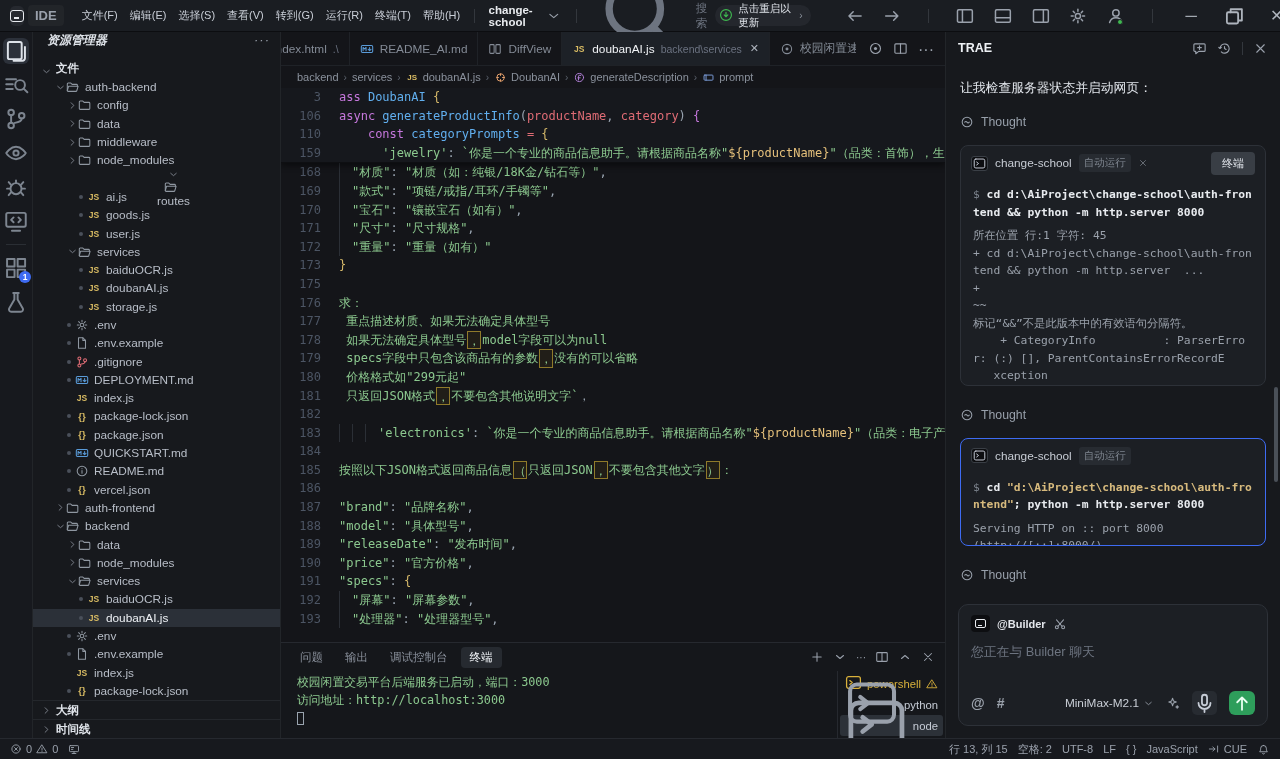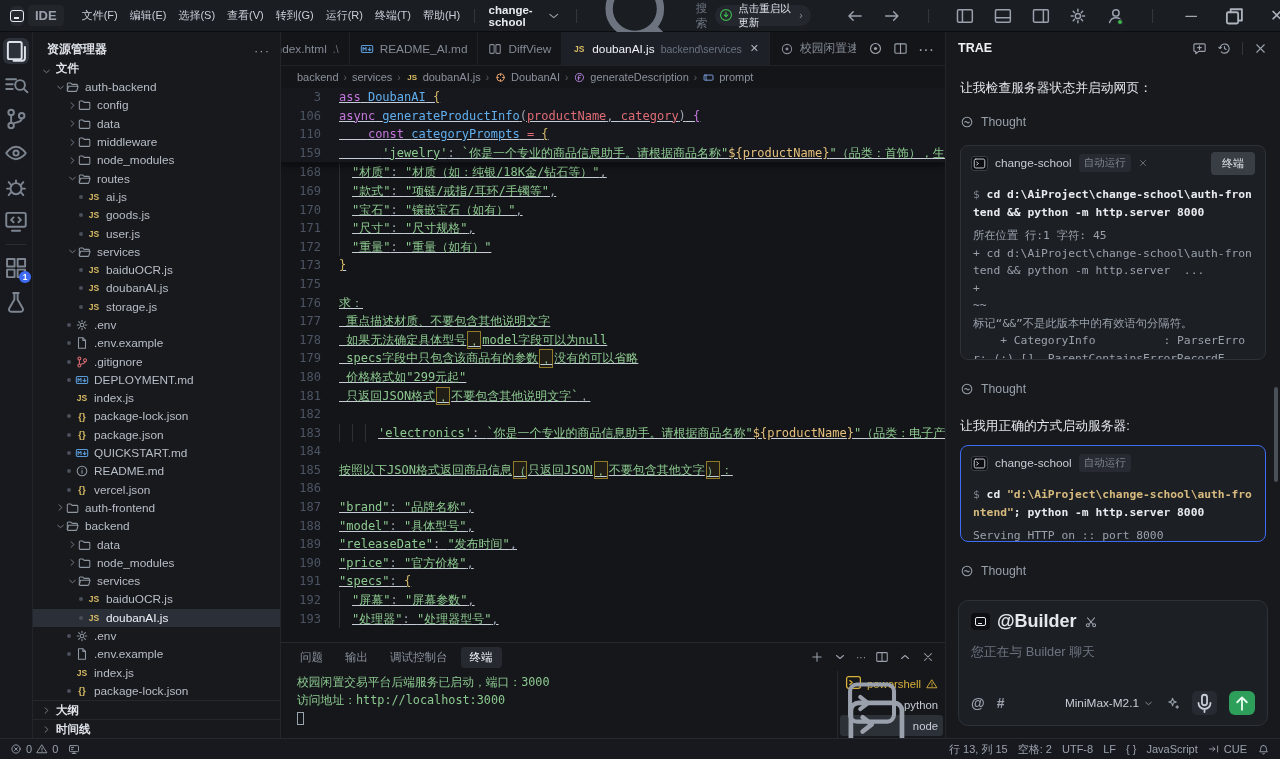--- a/index.html
+++ b/index.html
@@ -38,21 +38,21 @@
   .activitybar { width:33px; background:#17191e; border-right:1px solid #222529; display:flex; flex-direction:column; align-items:center; padding-top:6px; gap:8px; flex:0 0 33px; }
   .ab-icon { width:26px; height:26px; display:flex; align-items:center; justify-content:center; color:#7d8590; border-radius:6px; position:relative; }
   .ab-icon.active { background:#2c313a; color:#dde2e9; }
   .ab-icon svg { width:17px; height:17px; }
   .ab-sep { width:20px; height:1px; background:#2a2e34; margin:2px 0; }
   .ab-badge { position:absolute; right:-2px; bottom:-2px; min-width:12px; height:12px; background:#3e6bf2; color:#fff;
     font-size:8.5px; border-radius:7px; display:flex; align-items:center; justify-content:center; padding:0 2px; font-weight:bold; }
 
   
   .sidebar { width:248px; background:#17191d; border-right:1px solid #222529; display:flex; flex-direction:column; flex:0 0 248px; min-height:0; }
-  .sb-header { height:26px; display:flex; align-items:flex-end; justify-content:space-between; padding:0 10px 0 14px; flex:0 0 26px; }
+  .sb-header { height:26px; display:flex; align-items:flex-start; justify-content:space-between; padding:0 10px 0 14px; flex:0 0 26px;font-style:italic; }
   .sb-title { font-size:12px; font-weight:bold; color:#dfe3e9; }
   .sb-more { color:#9aa1ac; font-size:13px; letter-spacing:1px; }
   .sb-files-row { height:20px; display:flex; align-items:center; gap:4px; padding-left:8px; flex:0 0 20px; }
   .sb-files-row .lbl { font-size:11.5px; font-weight:bold; color:#dfe3e9;text-align:center; }
   .chev-svg { width:11px; height:11px; color:#8a919c; flex:0 0 11px; }
   .tree { flex:1 1 auto; overflow:hidden; }
   .tree-row { height:18.3px; display:flex; align-items:center; font-size:11.8px; color:#b8bec8; white-space:nowrap; cursor:default; }
   .tree-row.selected { background:#2b3038; color:#eef1f5; }
   .tree-row .dot { width:4px; height:4px; border-radius:50%; background:#4a505a; margin-right:4px; flex:0 0 4px; }
   .tree-row .nodot { width:4px; margin-right:4px; flex:0 0 4px; }
@@ -85,21 +85,21 @@
   .bc-sep { color:#5b626c; font-size:10px; margin:0 1px; }
   .bc-ic { width:13px; height:13px; display:flex; align-items:center; justify-content:center; }
   .bc-ic svg { width:12px; height:12px; }
   .bc-ic.js-txt { color:#d8bb63; font-size:8px; font-weight:bold; }
   .bc-class { color:#e5a06c; } .bc-method { color:#b180d7; } .bc-field { color:#7a9bd8; }
 
   
   .code-area { flex:1 1 auto; position:relative; overflow:hidden; font-family:"DejaVu Sans Mono", monospace; font-size:12px; }
   .cl { height:18.6px; line-height:18.6px; display:flex; white-space:pre; }
   .cl .ln { width:40px; text-align:right; color:#4c5564; flex:0 0 40px; }
-  .cl .ct { padding-left:18px; display:flex; white-space:pre;text-decoration:underline; }
+  .cl .ct { padding-left:18px; display:flex; white-space:pre; }
   .sticky { background:#16181d; box-shadow:0 3px 6px rgba(0,0,0,.45); position:relative; z-index:2; border-bottom:1px solid #0e0f12; }
   .ig { display:inline-block; width:13px; border-left:1px solid #2b2f36; height:18.6px; }
   .sg.k{color:#c678dd} .sg.f{color:#61afef} .sg.v{color:#e06c75} .sg.s{color:#8cc98f}
   .sg.p{color:#9aa5b1} .sg.b{color:#d7ba6a} .sg.m{color:#c678dd} .sg.o{color:#e06c75}
   .sg.t{color:#e5c07b} .sg.d{color:#b6bec9}
   .sg.x{color:#8cc98f; border:1px solid #8f7a2a; background:rgba(130,100,25,.12); margin:0 1px; }
   .code-scroll-thumb { position:absolute; top:5px; right:4px; width:13px; height:5px; background:#b7bec8; border-radius:2px; opacity:.9; }
 
   
   .terminal-panel { flex:0 0 90px; border-top:1px solid #26292f; background:#15171b; display:flex; flex-direction:column; }
@@ -143,21 +143,21 @@
   .ai-card-btn { margin-left:auto; background:#393e45; color:#dfe3e9; font-size:11px; padding:4px 11px; border-radius:4px; border:none; }
   .ai-card-body { padding:6px 12px 10px 12px; font-family:"DejaVu Sans Mono", monospace; font-size:11.3px; line-height:17.5px; }
   .ai-cmd { color:#e8ebef; font-weight:bold; white-space:pre-wrap; word-break:break-all; margin-bottom:6px; }
   .ai-cmd .g { color:#7d848e; font-weight:normal; } .ai-cmd .y { color:#d7ba7d; }
   .ai-out { color:#9aa1ab; white-space:pre-wrap; word-break:break-all; }
   .ai-input-card { margin:10px 12px 12px 12px; background:#1c1f24; border:1px solid #2d3138; border-radius:10px; padding:10px 12px; flex:0 0 auto; }
   .ai-chip-row { display:flex; align-items:center; gap:7px; }
   .ai-chip-row .btile { width:19px; height:17px; background:#0d0e11; border-radius:4px; display:flex; align-items:center; justify-content:center; }
   .ai-chip-row .btile .lg { width:11px; height:9px; border:1.4px solid #e8ebef; border-radius:2px; position:relative; }
   .ai-chip-row .btile .lg::after { content:""; position:absolute; left:2px; bottom:1px; width:4px; height:1.3px; background:#e8ebef; }
-  .ai-chip-label { font-size:18px; font-weight:bold; color:#e4e7ec; }
+  .ai-chip-label { font-size:11px; font-weight:bold; color:#e4e7ec; }
   .ai-chip-row svg { width:13px; height:13px; color:#9aa1ac; }
   .ai-placeholder { font-size:12.8px; color:#6d7480; margin:12px 0 30px 0; }
   .ai-input-bottom { display:flex; align-items:center; gap:12px; }
   .ai-ib-icon { color:#9aa1ab; font-size:14px; font-weight:bold; }
   .ai-model { margin-left:auto; display:flex; align-items:center; gap:4px; font-size:11.8px; color:#c9ced6; }
   .ai-model svg { width:11px; height:11px; color:#9aa1ac; }
   .ai-sparkle { color:#9aa1ab; } .ai-sparkle svg { width:14px; height:14px; }
   .ai-mic { width:25px; height:24px; background:#272b31; border-radius:5px; display:flex; align-items:center; justify-content:center; color:#c6ccd6; }
   .ai-mic svg { width:13px; height:13px; }
   .ai-send { width:26px; height:24px; background:#2e9e5b; border-radius:6px; display:flex; align-items:center; justify-content:center; color:#eafff2; border:none; }
@@ -391,21 +391,21 @@
             <span class="chev-svg"><svg viewBox="0 0 16 16" fill="none" stroke="currentColor" stroke-width="1.2" stroke-linecap="round" stroke-linejoin="round" style="width:100%;height:100%">
                 <path d="M6 4l4 4-4 4"></path>
               </svg></span>
             <span class="t-icon">
               <svg viewBox="0 0 16 16" fill="none" stroke="currentColor" stroke-width="1.2" stroke-linecap="round" stroke-linejoin="round" style="width:100%;height:100%">
                 <path d="M1.5 4.5a1 1 0 0 1 1-1h3L7 5h5.5a1 1 0 0 1 1 1v6a1 1 0 0 1-1 1h-10a1 1 0 0 1-1-1z"></path>
               </svg>
             </span>
             <span>node_modules</span>
           </div>
-          <div class="tree-row" style="padding-left: 34px;">
+          <div class="tree-row" style="padding-left: 34px; flex-direction: column;">
             <span class="chev-svg"><svg viewBox="0 0 16 16" fill="none" stroke="currentColor" stroke-width="1.2" stroke-linecap="round" stroke-linejoin="round" style="width:100%;height:100%">
                 <path d="M4 6.3l4 3.4 4-3.4"></path>
               </svg></span>
             <span class="t-icon">
               <svg viewBox="0 0 16 16" fill="none" stroke="currentColor" stroke-width="1.2" stroke-linecap="round" stroke-linejoin="round" style="width:100%;height:100%">
                 <path d="M1.5 12V4.5a1 1 0 0 1 1-1h3L7 5h5a1 1 0 0 1 1 1v1"></path>
                 <path d="M2.9 7.2h10.9l-1.5 5.1a1 1 0 0 1-1 .7H2.4a.9.9 0 0 1-.9-1z"></path>
               </svg>
             </span>
             <span>routes</span>
@@ -758,21 +758,21 @@
           </div>
         <div id="codelines">
             <div class="cl"><span class="ln">168</span><span class="ct"><span class="ig"></span><span class="sg s">"材质"</span><span class="sg p">: </span><span class="sg s">"材质（如：纯银/18K金/钻石等）"</span><span class="sg p">,</span></span></div>
             <div class="cl"><span class="ln">169</span><span class="ct"><span class="ig"></span><span class="sg s">"款式"</span><span class="sg p">: </span><span class="sg s">"项链/戒指/耳环/手镯等"</span><span class="sg p">,</span></span></div>
             <div class="cl"><span class="ln">170</span><span class="ct"><span class="ig"></span><span class="sg s">"宝石"</span><span class="sg p">: </span><span class="sg s">"镶嵌宝石（如有）"</span><span class="sg p">,</span></span></div>
             <div class="cl"><span class="ln">171</span><span class="ct"><span class="ig"></span><span class="sg s">"尺寸"</span><span class="sg p">: </span><span class="sg s">"尺寸规格"</span><span class="sg p">,</span></span></div>
             <div class="cl"><span class="ln">172</span><span class="ct"><span class="ig"></span><span class="sg s">"重量"</span><span class="sg p">: </span><span class="sg s">"重量（如有）"</span></span></div>
             <div class="cl"><span class="ln">173</span><span class="ct"><span class="sg b">}</span></span></div>
             <div class="cl"><span class="ln">175</span><span class="ct"></span></div>
             <div class="cl"><span class="ln">176</span><span class="ct"><span class="sg s">求：</span></span></div>
-            <div class="cl"><span class="ln">177</span><span class="ct"><span class="sg s"> 重点描述材质、不要包含其他说明文字</span></span></div>
+            <div class="cl"><span class="ln">177</span><span class="ct"><span class="sg s"> 重点描述材质、如果无法确定具体型号</span></span></div>
             <div class="cl"><span class="ln">178</span><span class="ct"><span class="sg s"> 如果无法确定具体型号</span><span class="sg x">，</span><span class="sg s">model字段可以为null</span></span></div>
             <div class="cl"><span class="ln">179</span><span class="ct"><span class="sg s"> specs字段中只包含该商品有的参数</span><span class="sg x">，</span><span class="sg s">没有的可以省略</span></span></div>
             <div class="cl"><span class="ln">180</span><span class="ct"><span class="sg s"> 价格格式如"299元起"</span></span></div>
             <div class="cl"><span class="ln">181</span><span class="ct"><span class="sg s"> 只返回JSON格式</span><span class="sg x">，</span><span class="sg s">不要包含其他说明文字`</span><span class="sg p">，</span></span></div>
             <div class="cl"><span class="ln">182</span><span class="ct"></span></div>
             <div class="cl"><span class="ln">183</span><span class="ct"><span class="ig"></span><span class="ig"></span><span class="ig"></span><span class="sg s">'electronics'</span><span class="sg p">: </span><span class="sg s">`你是一个专业的商品信息助手。请根据商品名称"</span><span class="sg t">${productName}</span><span class="sg s">"（品类：电子产品），生成</span></span></div>
             <div class="cl"><span class="ln">184</span><span class="ct"></span></div>
             <div class="cl"><span class="ln">185</span><span class="ct"><span class="sg s">按照以下JSON格式返回商品信息</span><span class="sg x">（</span><span class="sg s">只返回JSON</span><span class="sg x">，</span><span class="sg s">不要包含其他文字</span><span class="sg x">）</span><span class="sg s">：</span></span></div>
             <div class="cl"><span class="ln">186</span><span class="ct"></span></div>
             <div class="cl"><span class="ln">187</span><span class="ct"><span class="sg s">"brand"</span><span class="sg p">: </span><span class="sg s">"品牌名称"</span><span class="sg p">,</span></span></div>
@@ -928,21 +928,20 @@
           </div>
           <div class="ai-thought">
             <span style="width: 14px; height: 14px; display: inline-flex;">
               <svg viewBox="0 0 16 16" fill="none" stroke="currentColor" stroke-width="1.2" stroke-linecap="round" stroke-linejoin="round" style="width:100%;height:100%">
                 <circle cx="8" cy="8" r="5.5"></circle>
                 <path d="M5.4 8.2c.9-1.1 1.8-1.1 2.6 0s1.7 1.1 2.6 0"></path>
               </svg>
             </span>
             <span>Thought</span>
           </div>
-          <div class="ai-msg">让我用正确的方式启动服务器:</div>
           <div class="ai-card accent">
             <div class="ai-card-head">
               <span class="ttile">
                 <svg viewBox="0 0 16 16" fill="none" stroke="currentColor" stroke-width="1.2" stroke-linecap="round" stroke-linejoin="round" style="width:100%;height:100%">
                   <rect x="1.5" y="2.5" width="13" height="11" rx="2"></rect>
                   <path d="M4.5 6.2l2.3 1.8-2.3 1.8"></path>
                 </svg>
               </span>
               <span class="ai-card-title">change-school</span>
               <span class="ai-badge">自动运行</span>

